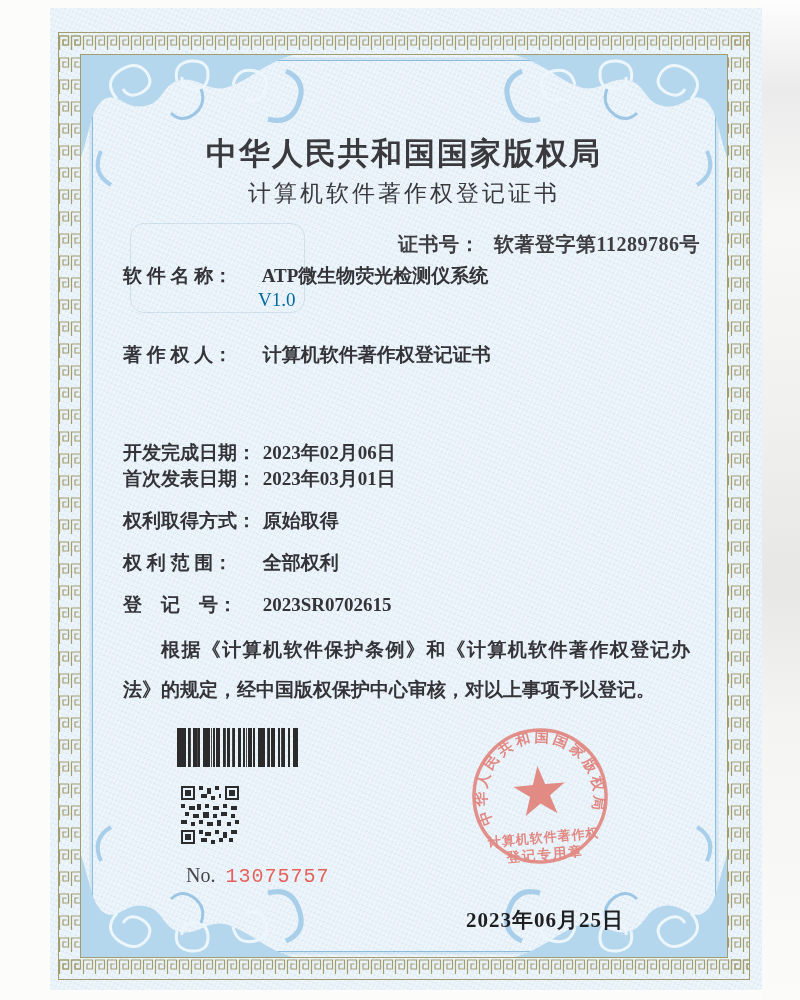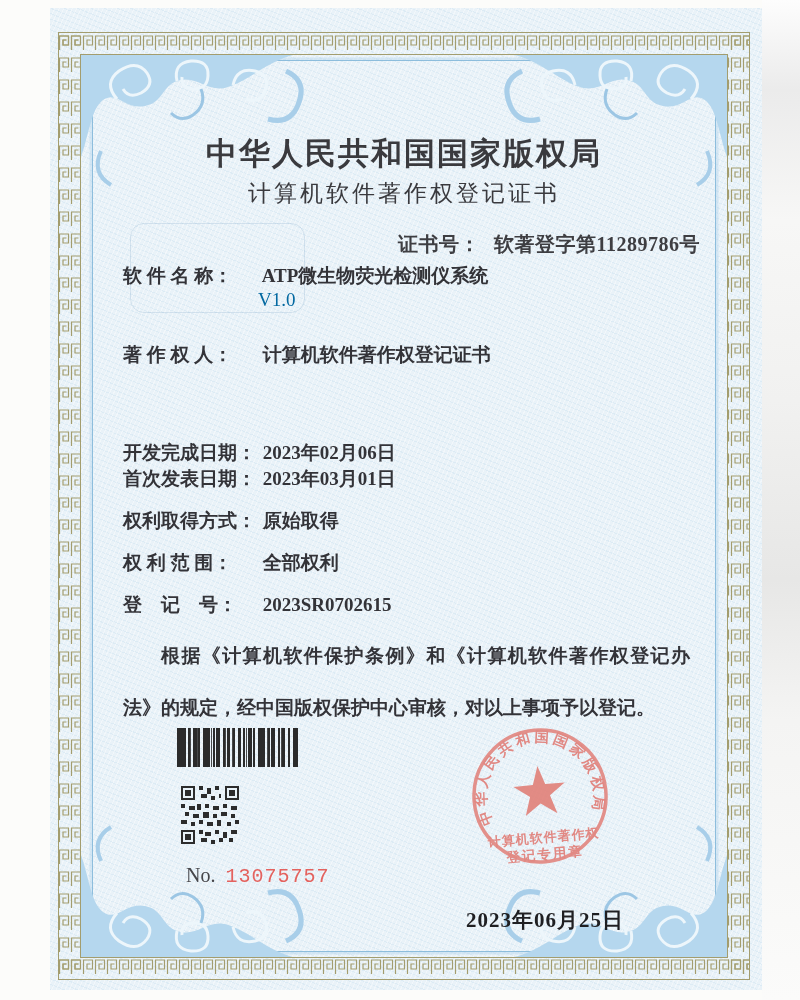--- a/index.html
+++ b/index.html
@@ -42,21 +42,21 @@
     font-size:20px; font-weight:700; color:#3e3e42; letter-spacing:.5px;
   }
   .certno-line .lbl { margin-right:14px; }
   .field-row { position:absolute; left:123px; font-size:19px; font-weight:700; color:#333338; white-space:nowrap; }
   .field-row .flabel { display:inline-block; min-width:135px; }
   .field-row .fvalue { font-family:"Liberation Serif","DejaVu Serif",serif; }
   .val2 { position:absolute; left:258px; font-size:19px; font-weight:400; color:#0369a1; }
   .statement {
     position:absolute; left:123px; top:630px; width:567px;
     font-size:19px; font-weight:700; color:#333338;
-    line-height:52px; text-indent:2em; text-align:justify;
+    line-height:40px; text-indent:2em; text-align:justify;
   }
   
   .barcode {
     position:absolute; left:177px; top:728px; width:121px; height:39px;
     border-left:6px solid #2b2b2b; border-right:5px solid #2b2b2b;
     background-image:
       repeating-linear-gradient(90deg,#2b2b2b 0 2px,transparent 2px 5px),
       repeating-linear-gradient(90deg,#2b2b2b 0 3px,transparent 3px 11px),
       repeating-linear-gradient(90deg,rgba(43,43,43,.85) 0 1px,transparent 1px 7px);
   }

